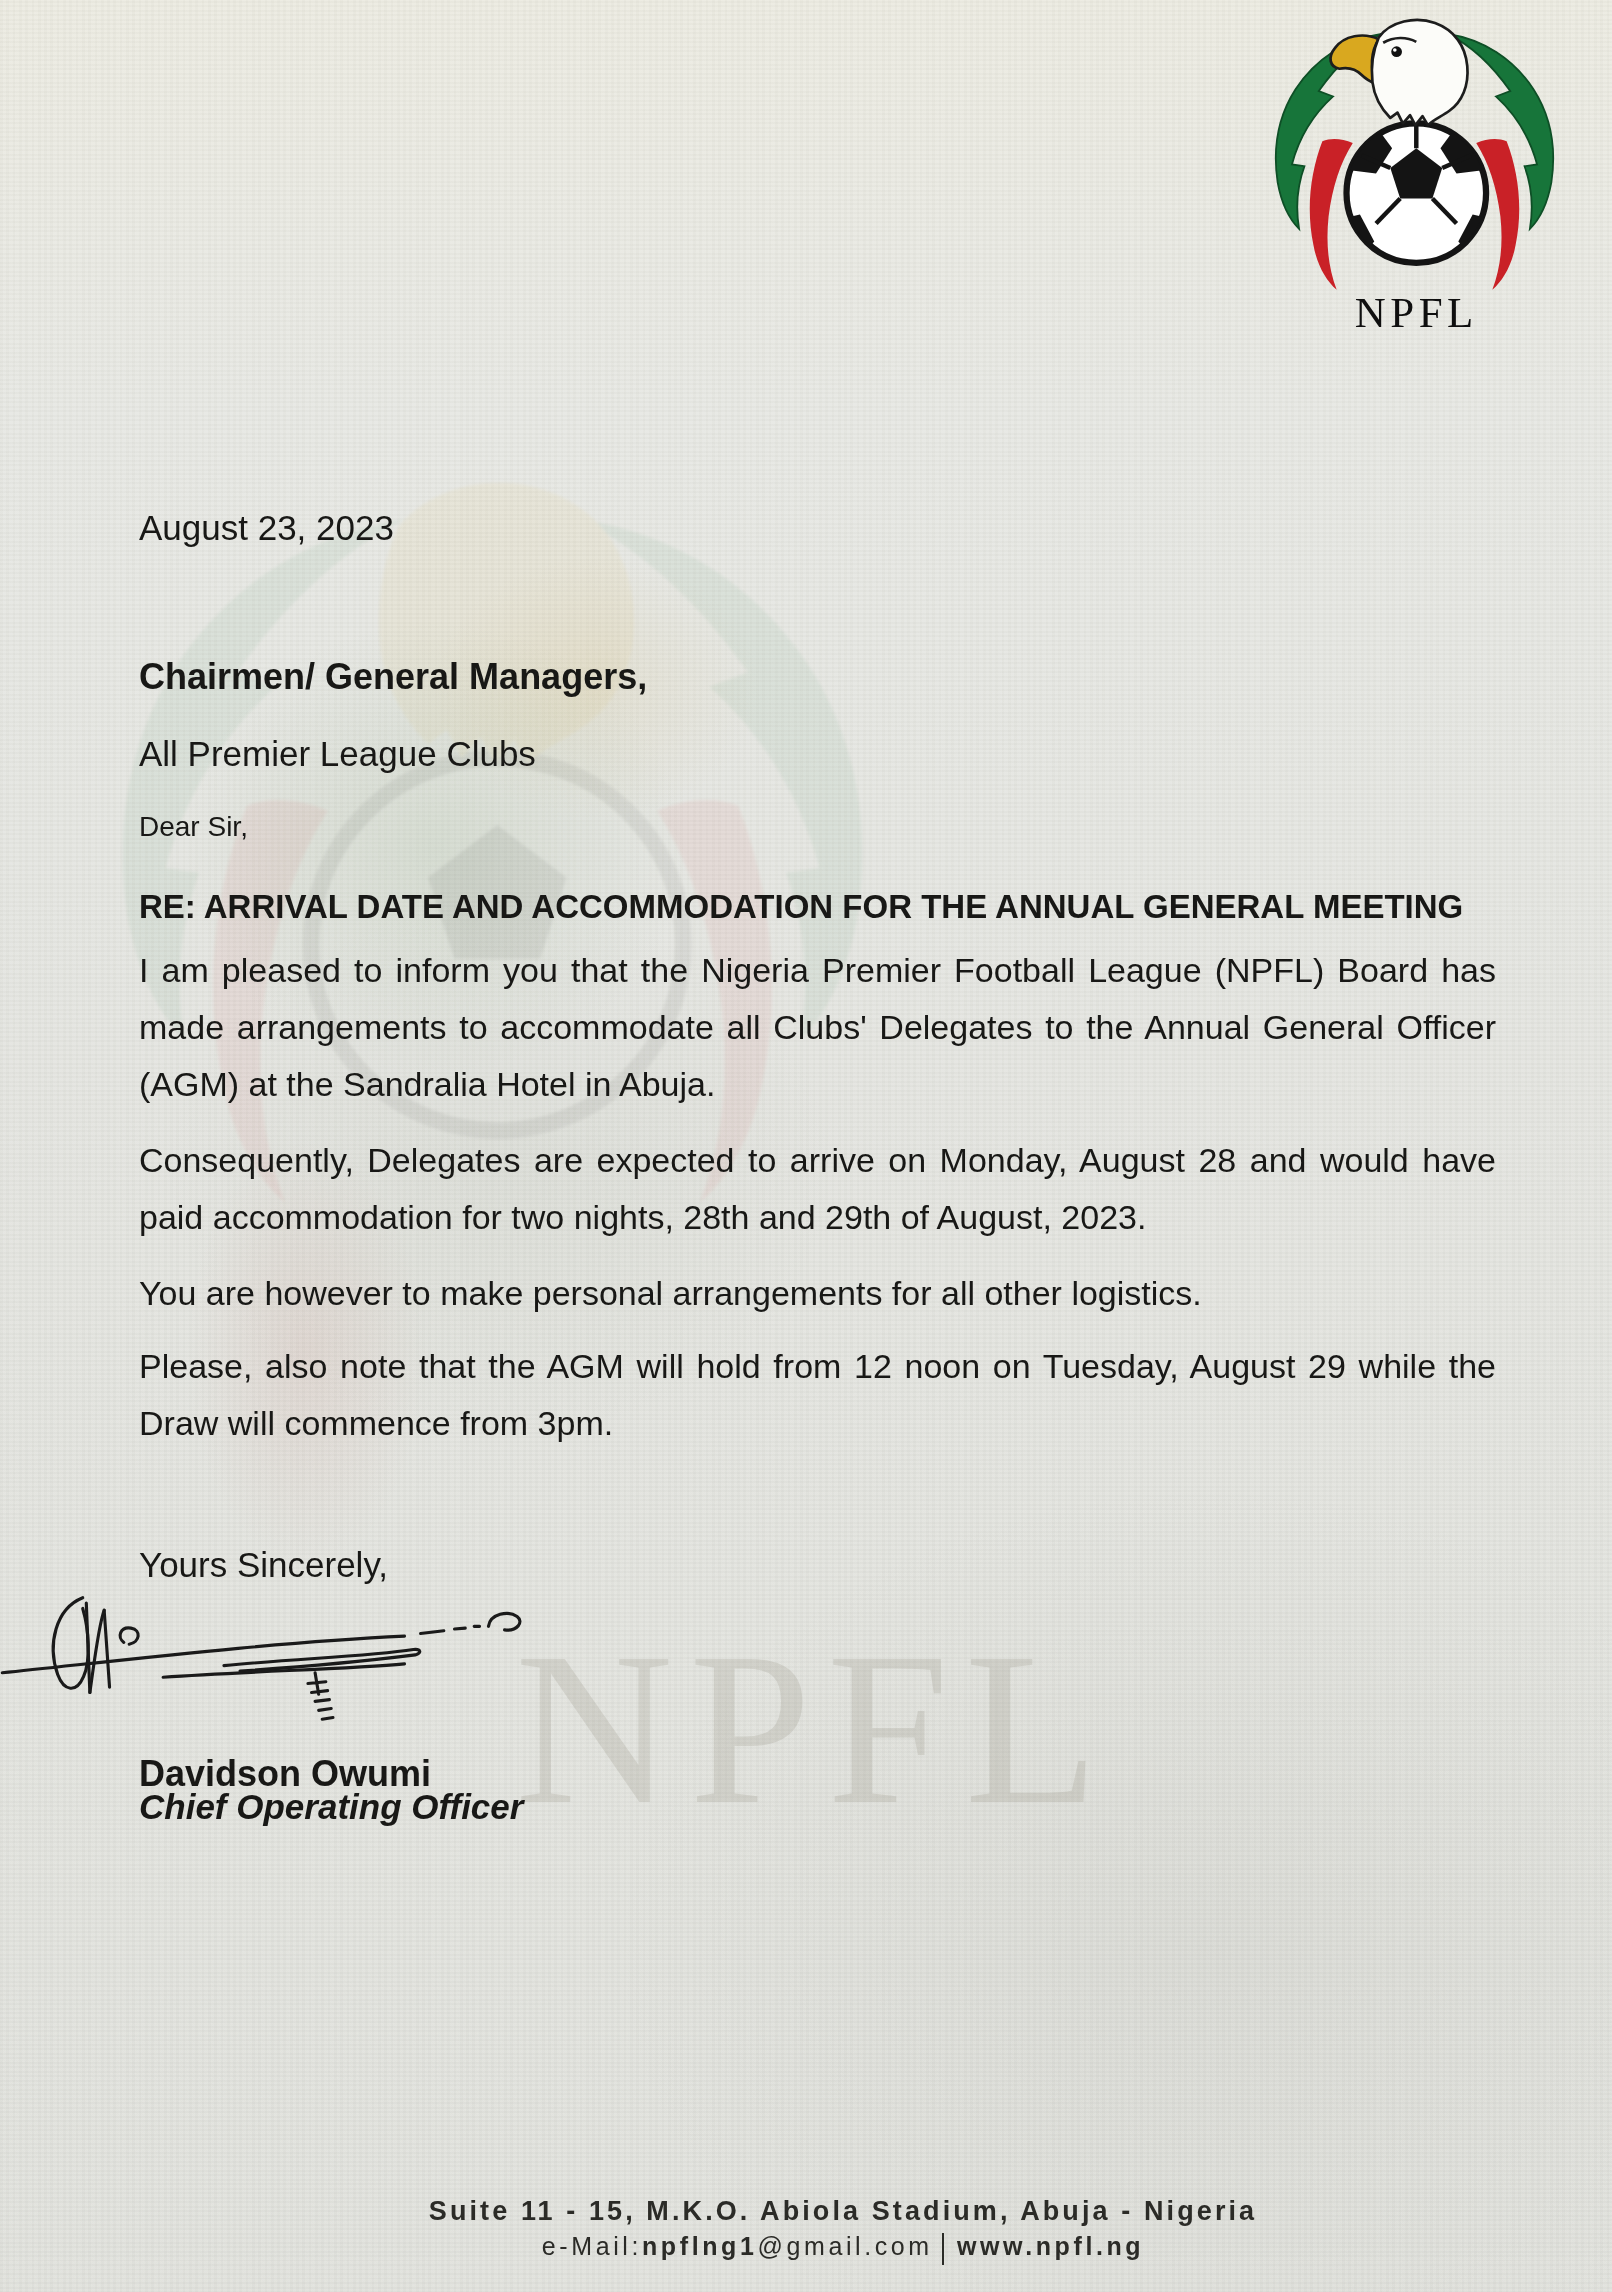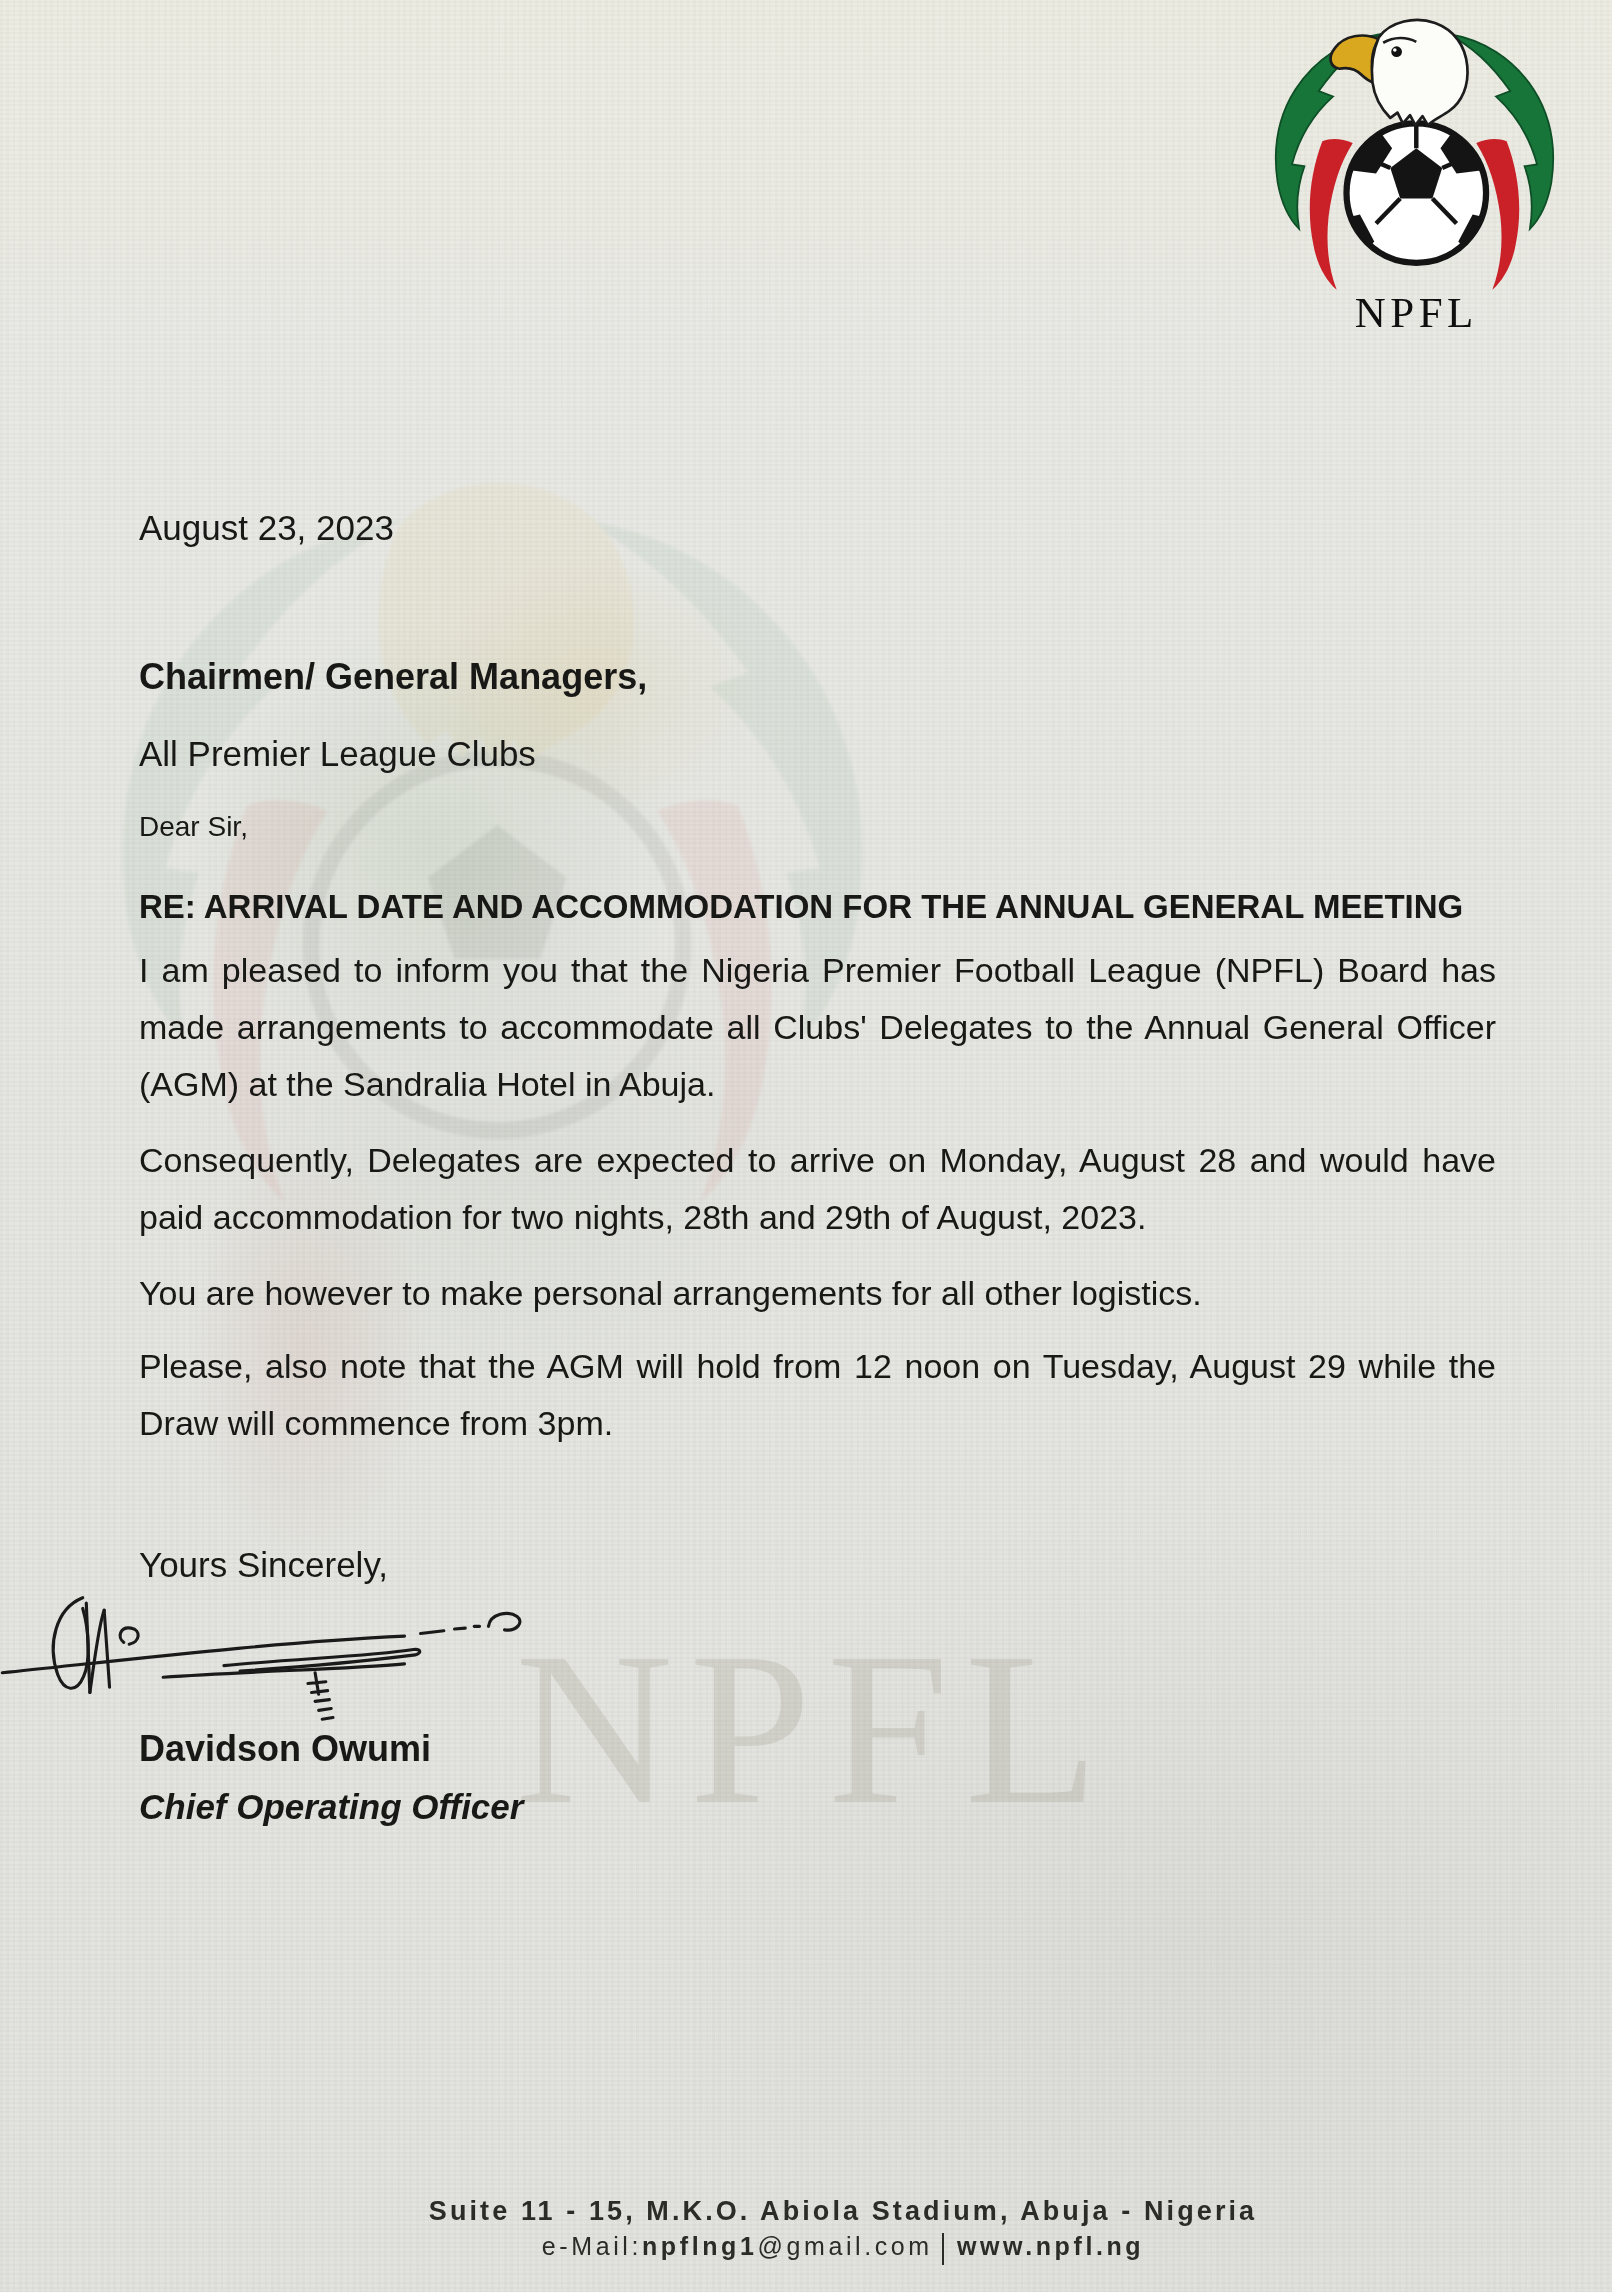--- a/index.html
+++ b/index.html
@@ -20,21 +20,21 @@
       repeating-linear-gradient(0deg, rgba(110,110,104,0.035) 0 1.8px, rgba(255,255,255,0.02) 1.8px 4.5px),
       repeating-linear-gradient(90deg, rgba(110,110,104,0.03) 0 2.7px, rgba(255,255,255,0.02) 2.7px 6.3px),
       linear-gradient(180deg,#edece2 0%, #e8e9e4 18%, #e4e5e0 55%, #e1e2dd 100%);
   }
   .abs{position:absolute;}
   .body-text{font-size:34px;line-height:57px;}
   .para{left:139px;width:1357px;text-align:justify;margin:0;}
   .line{left:139px;white-space:nowrap;}
   .bold{font-weight:bold;}
   .subject{font-weight:bold;font-size:33px;}
-  .sig-name{font-weight:bold;font-size:36px;}
+  .sig-name{font-weight:bold;font-size:36px;margin-top:25px;}
   .sig-title{font-weight:bold;font-style:italic;font-size:35px;}
   .crest{position:absolute;left:1240px;top:7.2px;width:349px;height:331px;}
   .crest-ghost{position:absolute;left:27px;top:448px;width:931px;height:883px;opacity:0.055;filter:blur(1.8px);}
   .wm-text{
     position:absolute;left:515px;top:1619px;
     font-family:"Liberation Serif", serif;
     font-size:219px;letter-spacing:16px;line-height:1;
     color:rgba(122,117,98,0.17);
   }
   .footer{position:absolute;left:0;top:2196px;width:100%;text-align:center;color:#2b2b27;}

